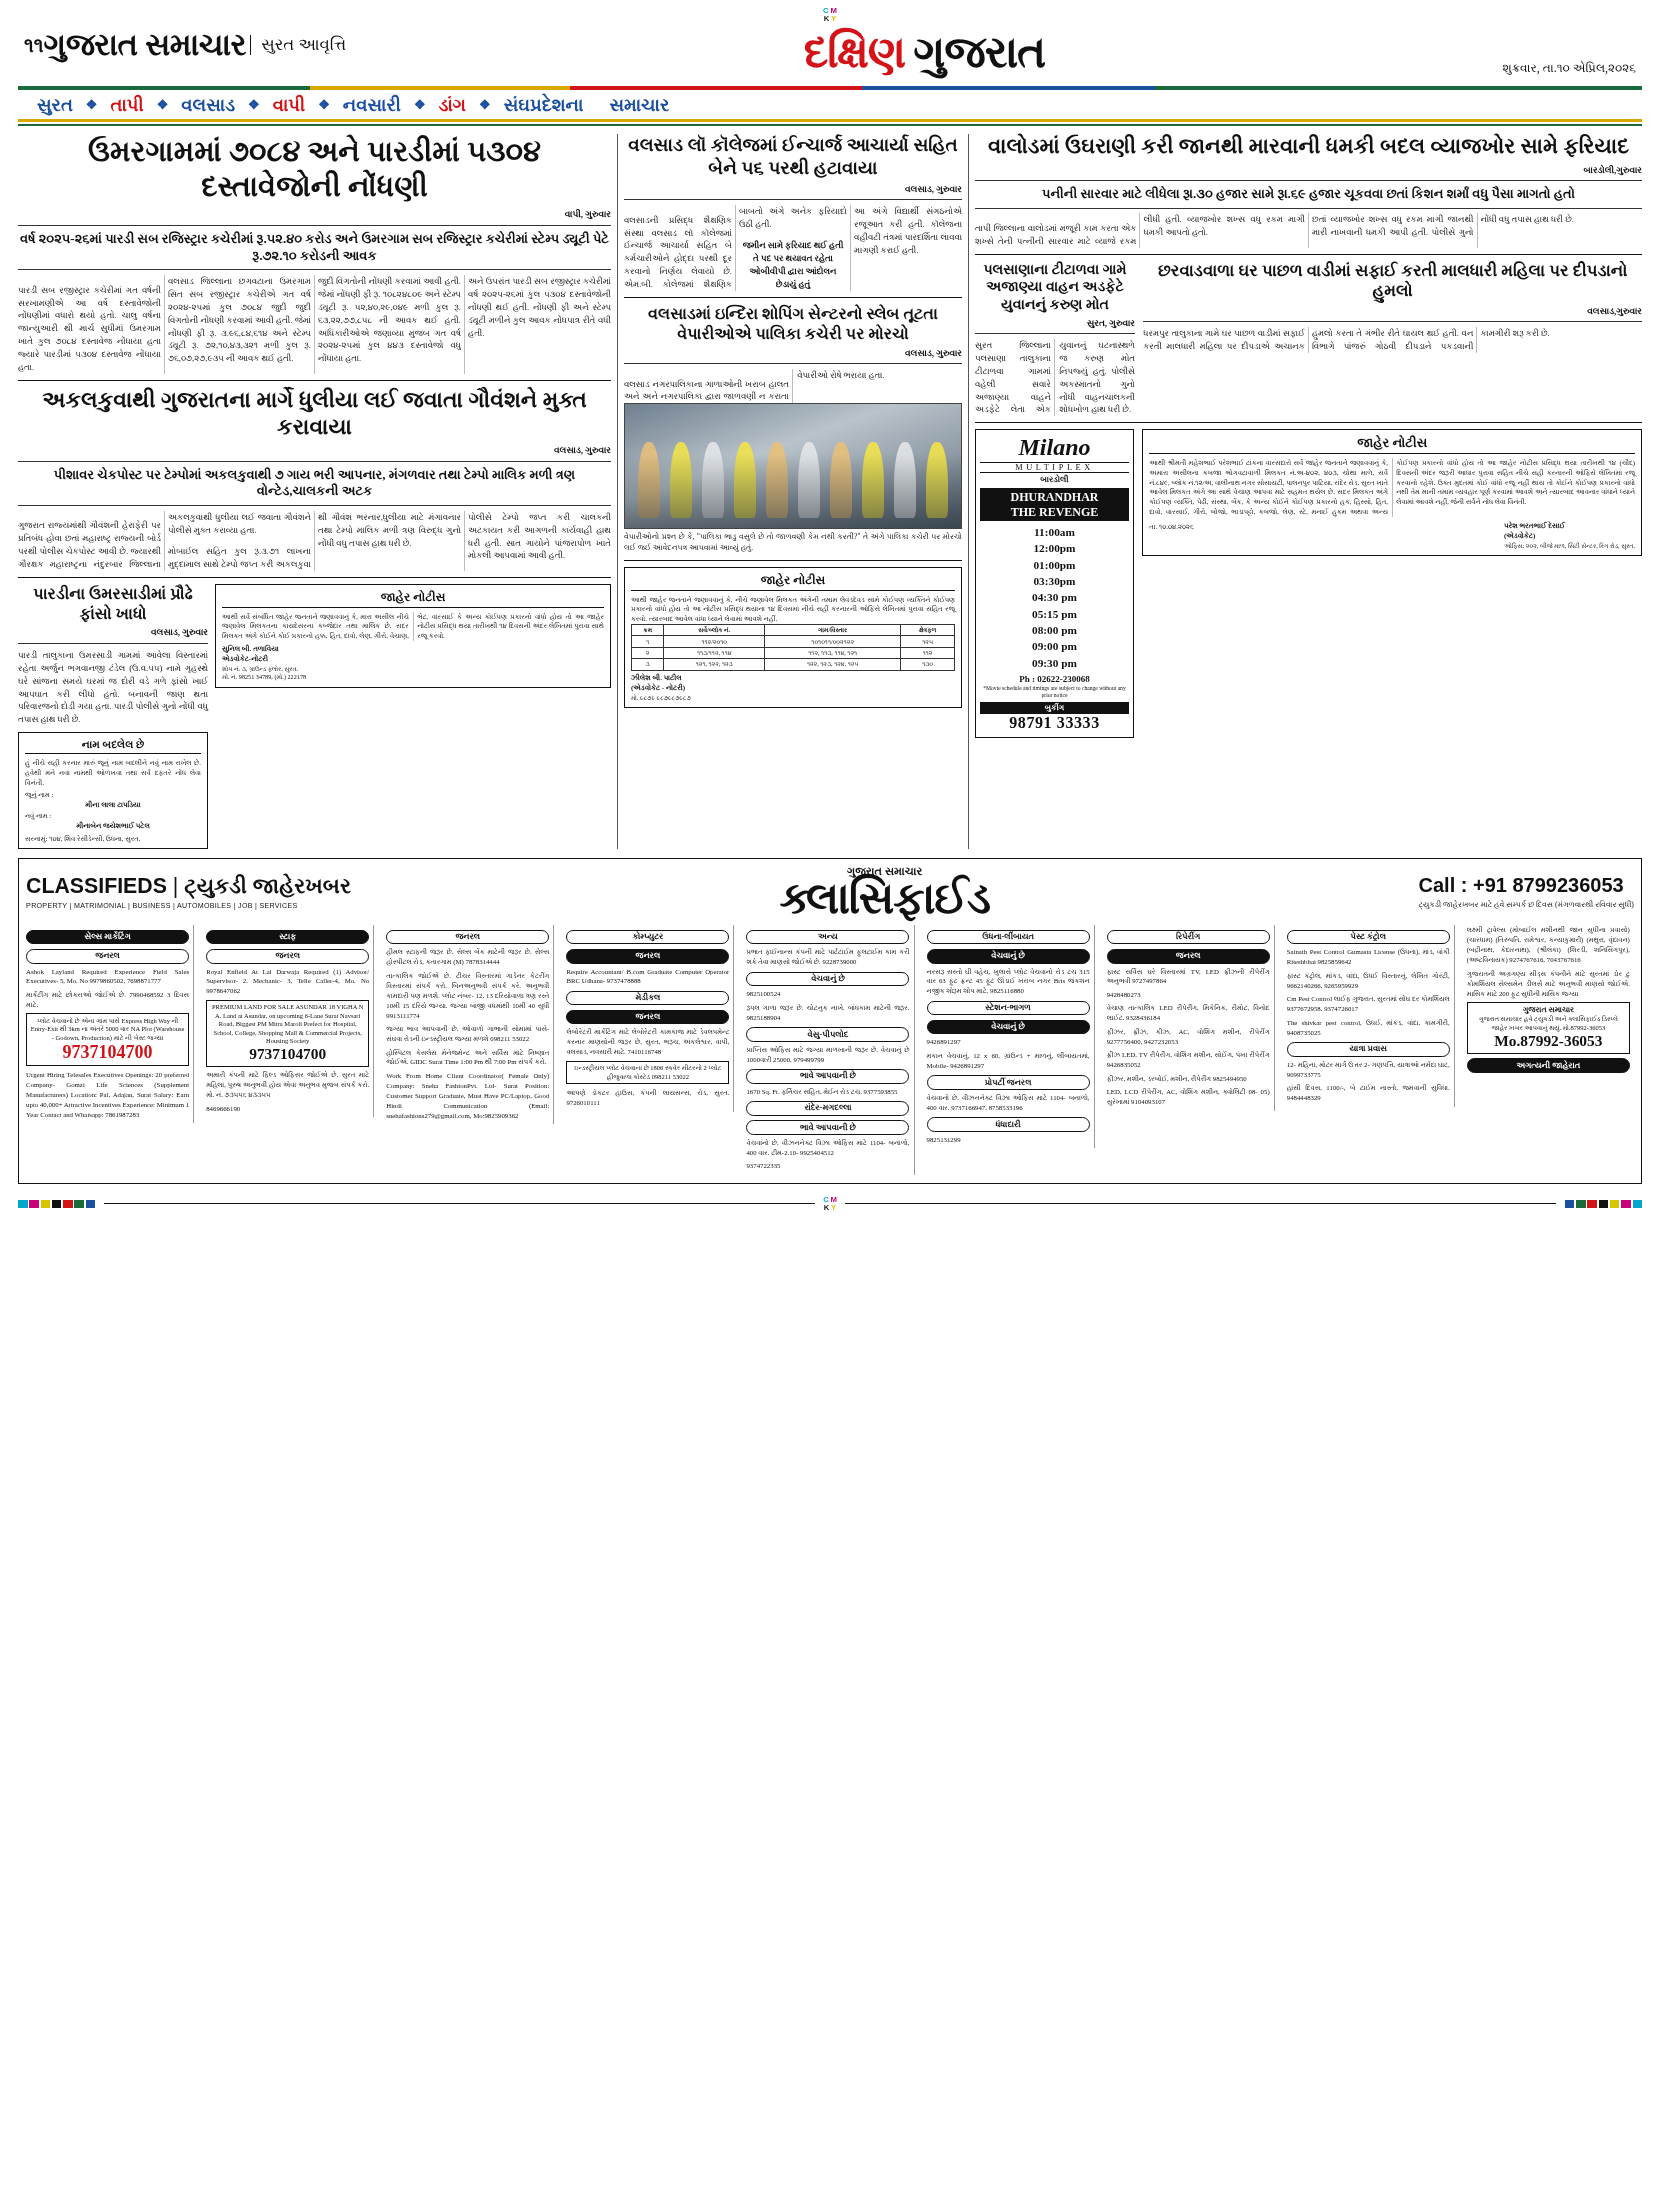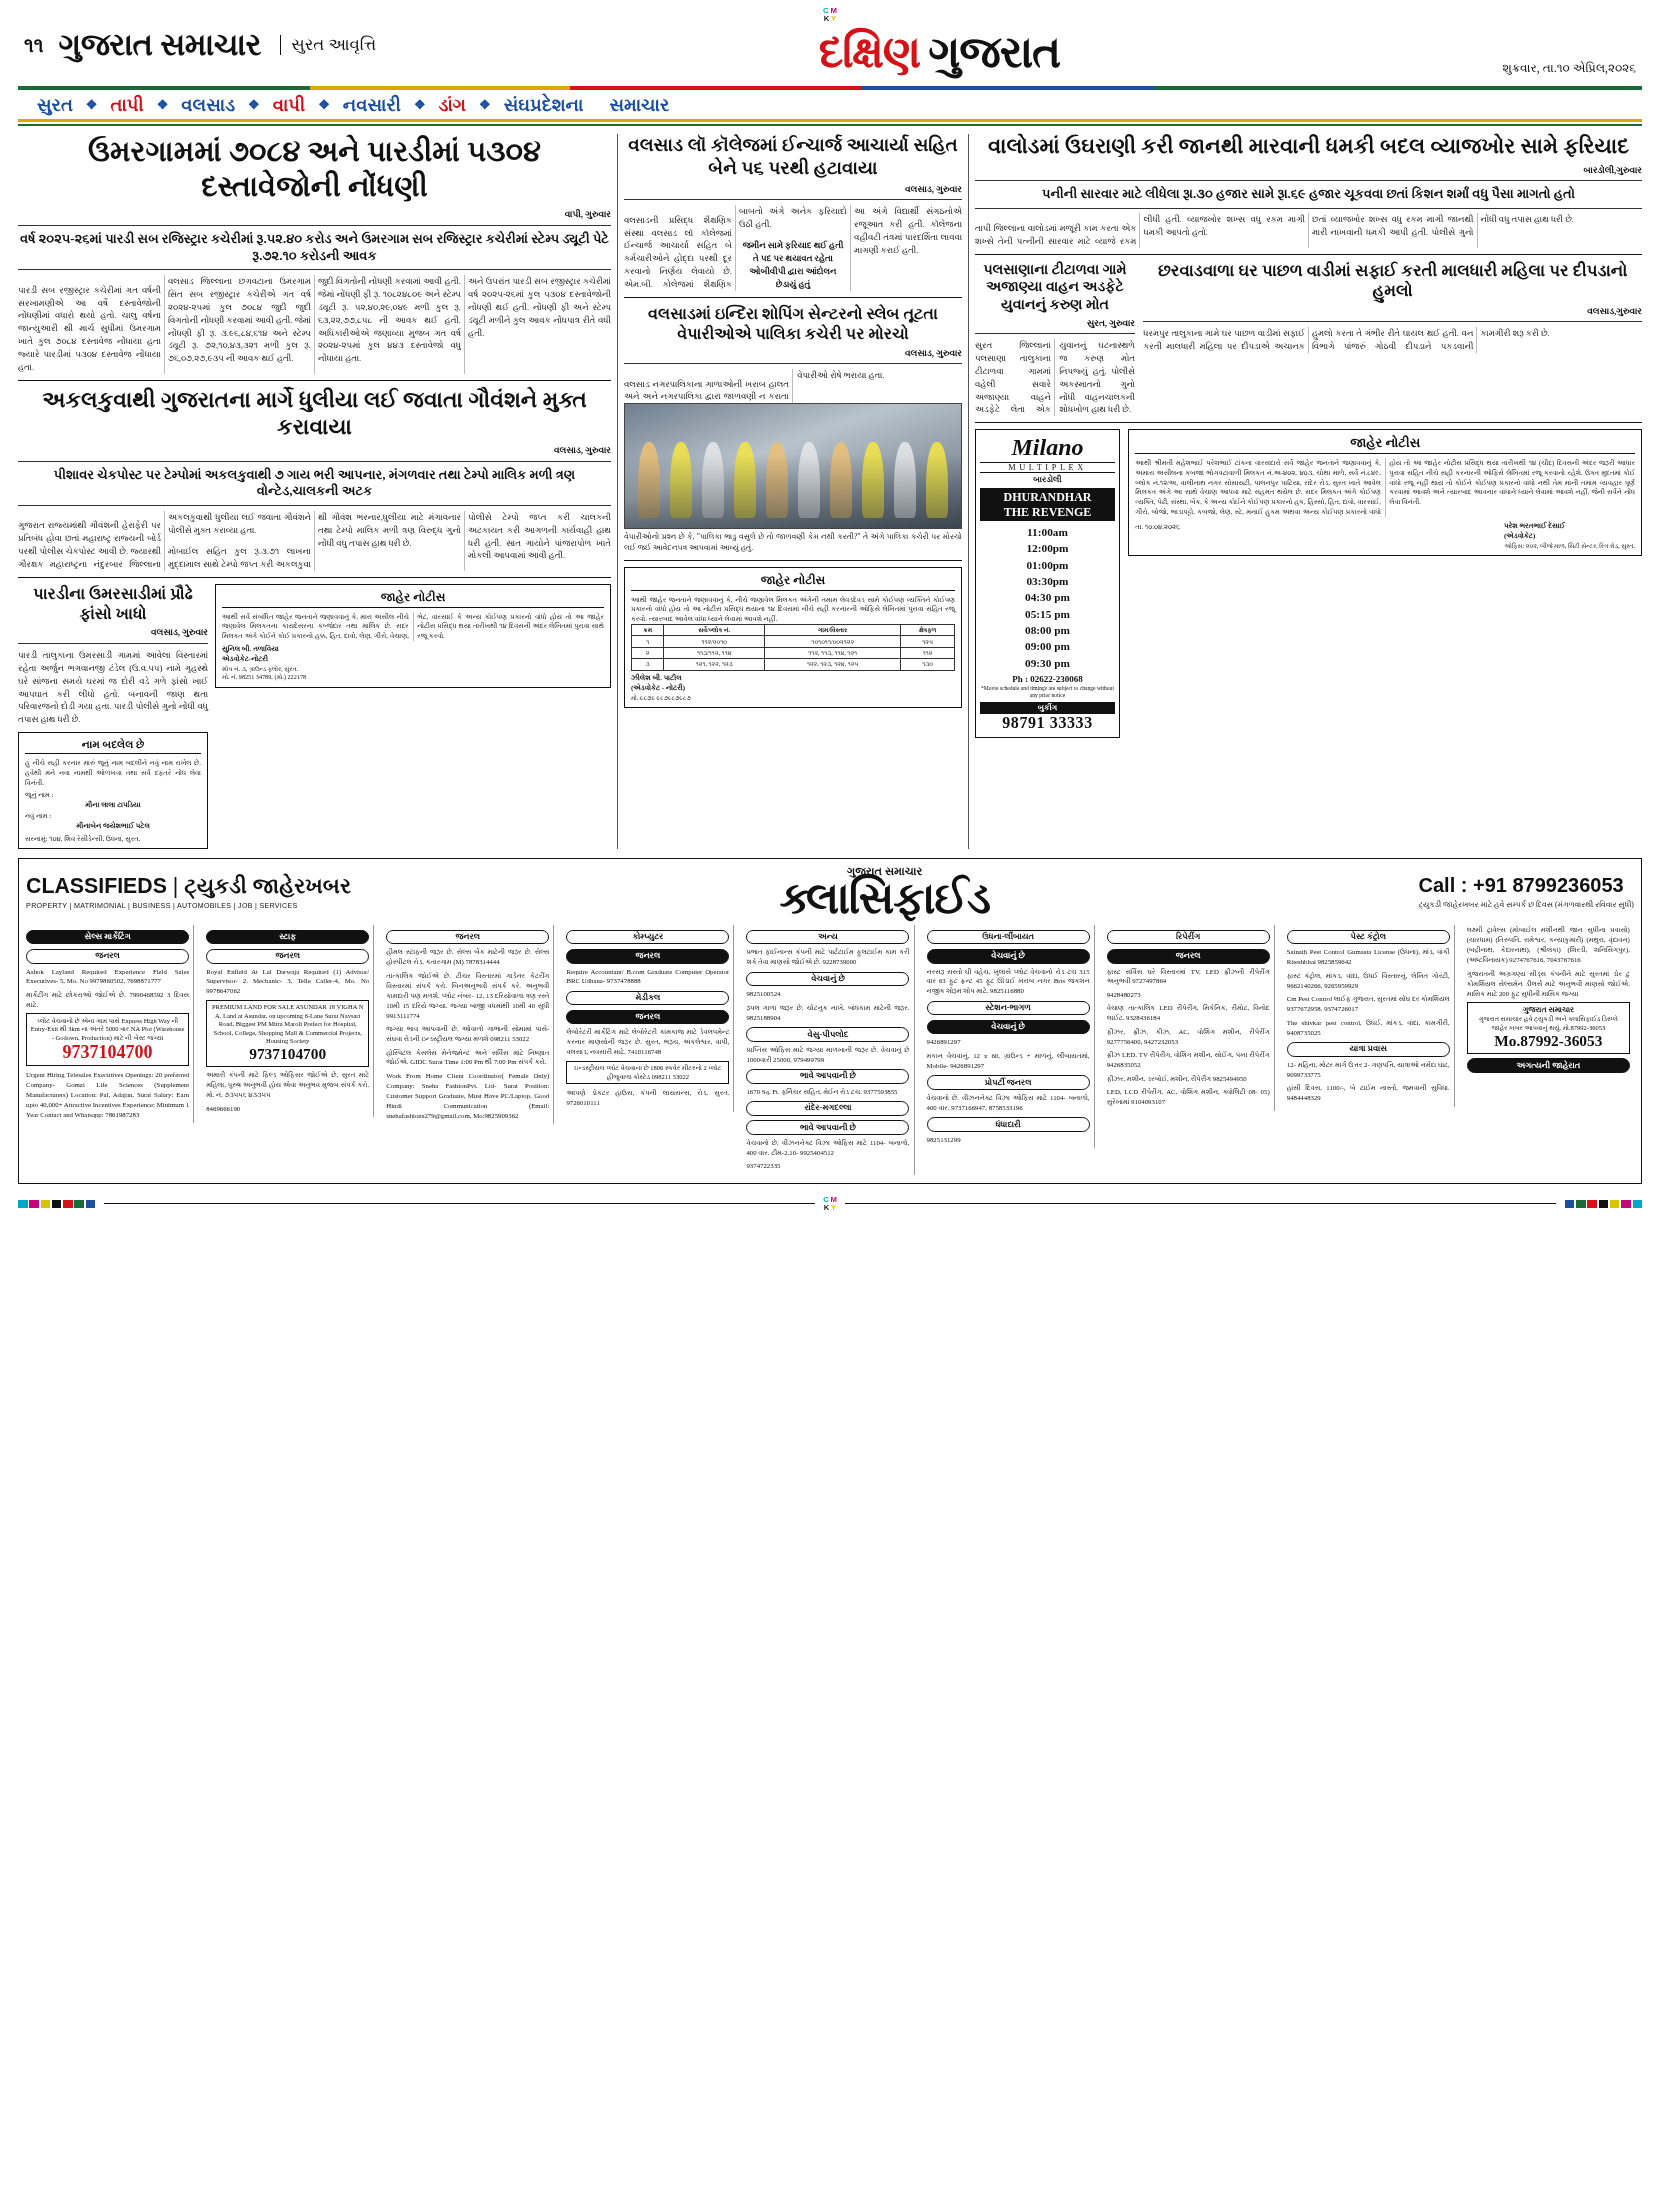--- a/index.html
+++ b/index.html
@@ -6,21 +6,21 @@
   body{width:1660px;font-family:"Liberation Serif",serif;color:#111;}
   .page{width:1660px;min-height:2205px;position:relative;background:#fff;padding:0;box-sizing:border-box;}
 
   
   .topbar{display:flex;justify-content:center;align-items:center;padding:7.1px 0 1.2px 0;}
   .cmyk{display:flex;flex-direction:column;align-items:center;font-size:7.7px;font-family:"Liberation Sans",sans-serif;line-height:1.0;}
   .cmyk .r1{display:flex;gap:1.8px;}
   .cmyk .r1 span{font-weight:bold;}
   .c{color:#00a7c8}.m{color:#c8007a}.y{color:#d8c400}.k{color:#222}
   .masthead{display:flex;align-items:flex-start;justify-content:space-between;padding:3.6px 24px 0 24px;}
-  .mast-left{display:flex;align-items:center;gap:15px;}
+  .mast-left{display:flex;align-items:center;gap:0;}
   .page-no{font-size:20px;font-weight:bold;color:#111;}
   .paper-name{font-size:31px;font-weight:bold;letter-spacing:-0.6px;color:#111;font-family:"Liberation Sans",sans-serif;}
   .edition{font-size:16.6px;color:#111;border-left:1.8px solid #111;padding-left:10.7px;margin-left:3.6px;}
   .mast-center{display:flex;align-items:baseline;gap:8.3px;text-align:right;}
   .dakshin{font-size:44px;font-weight:bold;color:#d31317;font-family:"Liberation Sans",sans-serif;letter-spacing:-1.2px;}
   .gujarat{font-size:44px;font-weight:bold;color:#111;font-family:Liberation Mono, monospace;letter-spacing:-1.2px;}
   .mast-right{font-size:12px;color:#111;align-self:flex-end;padding-bottom:4.7px;}
 
   .rulebar{height:3.6px;background:linear-gradient(to right,#1b6a3a 0 18%,#d9a900 18% 34%,#d31317 34% 52%,#1b4fa0 52% 70%,#1b6a3a 70% 100%);margin:6px 18px 0 18px;}
   .navbar{display:flex;align-items:center;gap:0px;padding:4.7px 24px 3.6px 24px;font-size:18px;font-weight:bold;}
@@ -325,21 +325,21 @@
             <div class="byline">વલસાડ,ગુરુવાર</div>
             <div class="rule"></div>
             <div class="body-txt mini-cols3">ધરમપુર તાલુકાના ગામે ઘર પાછળ વાડીમાં સફાઈ કરતી માલધારી મહિલા પર દીપડાએ અચાનક હુમલો કરતા તે ગંભીર રીતે ઘાયલ થઈ હતી. વન વિભાગે પાંજરું ગોઠવી દીપડાને પકડવાની કામગીરી શરૂ કરી છે.</div>
           </div>
         </div>
 
         <div class="rule-thick"></div>
 
         <div style="display:flex;gap:8.3px;align-items:flex-start;">
 
-          <div style="width:145px">
+          <div style="width:159px">
             <div class="milano" style="margin-top:0">
               <div class="brand">Milano</div>
               <div class="mx">MULTIPLEX</div>
               <div class="place">બારડોલી</div>
               <div class="film">
                 <div>DHURANDHAR</div>
                 <div>THE REVENGE</div>
               </div>
               <div class="time">
                 <div>11:00am</div>

